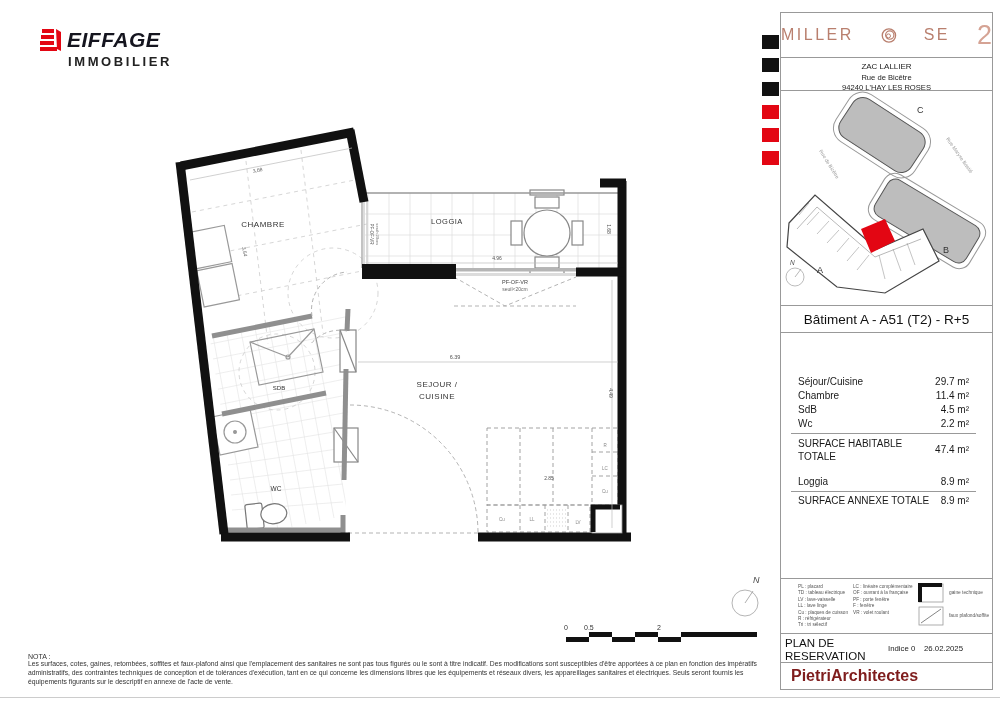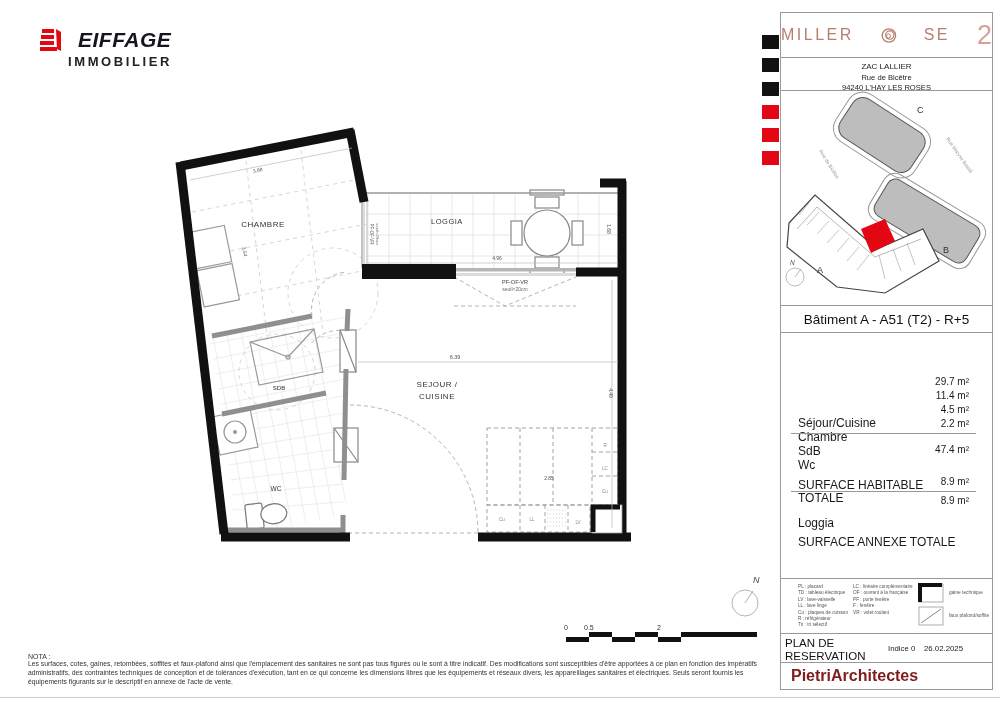--- a/index.html
+++ b/index.html
@@ -12,21 +12,21 @@
   .eiffage-sub{font-size:13px;font-weight:bold;color:#222;letter-spacing:2.6px;}
   
   .panel{left:780px;top:12px;width:213px;height:678px;border:1px solid #999;box-sizing:border-box;background:#fff;}
   .pbox{position:absolute;left:0;width:100%;box-sizing:border-box;border-bottom:1px solid #999;}
   .rose-word{display:flex;align-items:center;justify-content:center;height:100%;gap:26px;}
   .rose-main{font-size:16px;letter-spacing:2.5px;color:#b97f6e;}
   .rose-two{font-size:27px;color:#d5a394;margin-left:1px;line-height:1;}
   .addr{font-size:7.6px;color:#222;text-align:center;line-height:1.35;}
   .addr .a1{font-size:8px;}
   .unit-title{font-size:13.5px;color:#111;text-align:center;}
-  .tbl-label{font-size:12px;color:#1a1a1a;margin-top:40px;}
+  .tbl-label{font-size:10px;color:#1a1a1a;}
   .tbl-val{font-size:10px;color:#1a1a1a;text-align:right;}
   .legend-col{font-size:4.7px;color:#555;line-height:1.36;white-space:nowrap;}
   .legend-lab{font-size:4.8px;color:#555;}
   .tb1{font-size:11.5px;color:#111;line-height:1.15;}
   .tb-small{font-size:7.8px;color:#222;}
   .architect{font-size:16px;font-weight:bold;color:#7f1d1d;}
   .nota-t{font-size:7px;color:#333;}
   .nota-l{font-size:6.8px;color:#333;line-height:1.3;white-space:nowrap;}
   .regmark{width:17px;height:14px;}
 </style>
@@ -36,21 +36,21 @@
 <div class="page">
 
   <div class="abs" style="left:40px;top:26px;width:200px;height:45px;">
     <svg class="abs" style="left:0;top:2px;" width="24" height="26" viewBox="0 0 24 26">
       <rect x="2" y="1" width="12" height="4" fill="#e30613"></rect>
       <rect x="1" y="7" width="13" height="4" fill="#e30613"></rect>
       <rect x="0" y="13" width="14" height="4" fill="#e30613"></rect>
       <rect x="0" y="19" width="17" height="4" fill="#e30613"></rect>
       <polygon points="16,1 21,4 21,23 17,21" fill="#e30613"></polygon>
     </svg>
-    <div class="abs eiffage-name" style="left:38px;top:2px;">EIFFAGE</div>
+    <div class="abs eiffage-name" style="left:27px;top:2px;">EIFFAGE</div>
     <div class="abs eiffage-sub" style="left:28px;top:28px;">IMMOBILIER</div>
   </div>
 
   <svg class="abs" style="left:0;top:0;" width="1000" height="707" viewBox="0 0 1000 707">
 
     <g stroke="#ddd" stroke-width="0.7">
       <line x1="368" y1="193" x2="368" y2="271"></line>
         <line x1="389" y1="193" x2="389" y2="271"></line>
       <line x1="410" y1="193" x2="410" y2="271"></line>
         <line x1="431" y1="193" x2="431" y2="271"></line>

